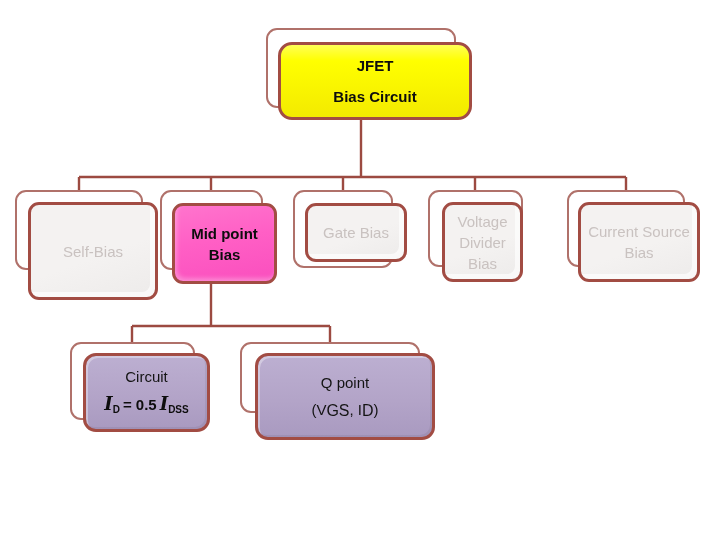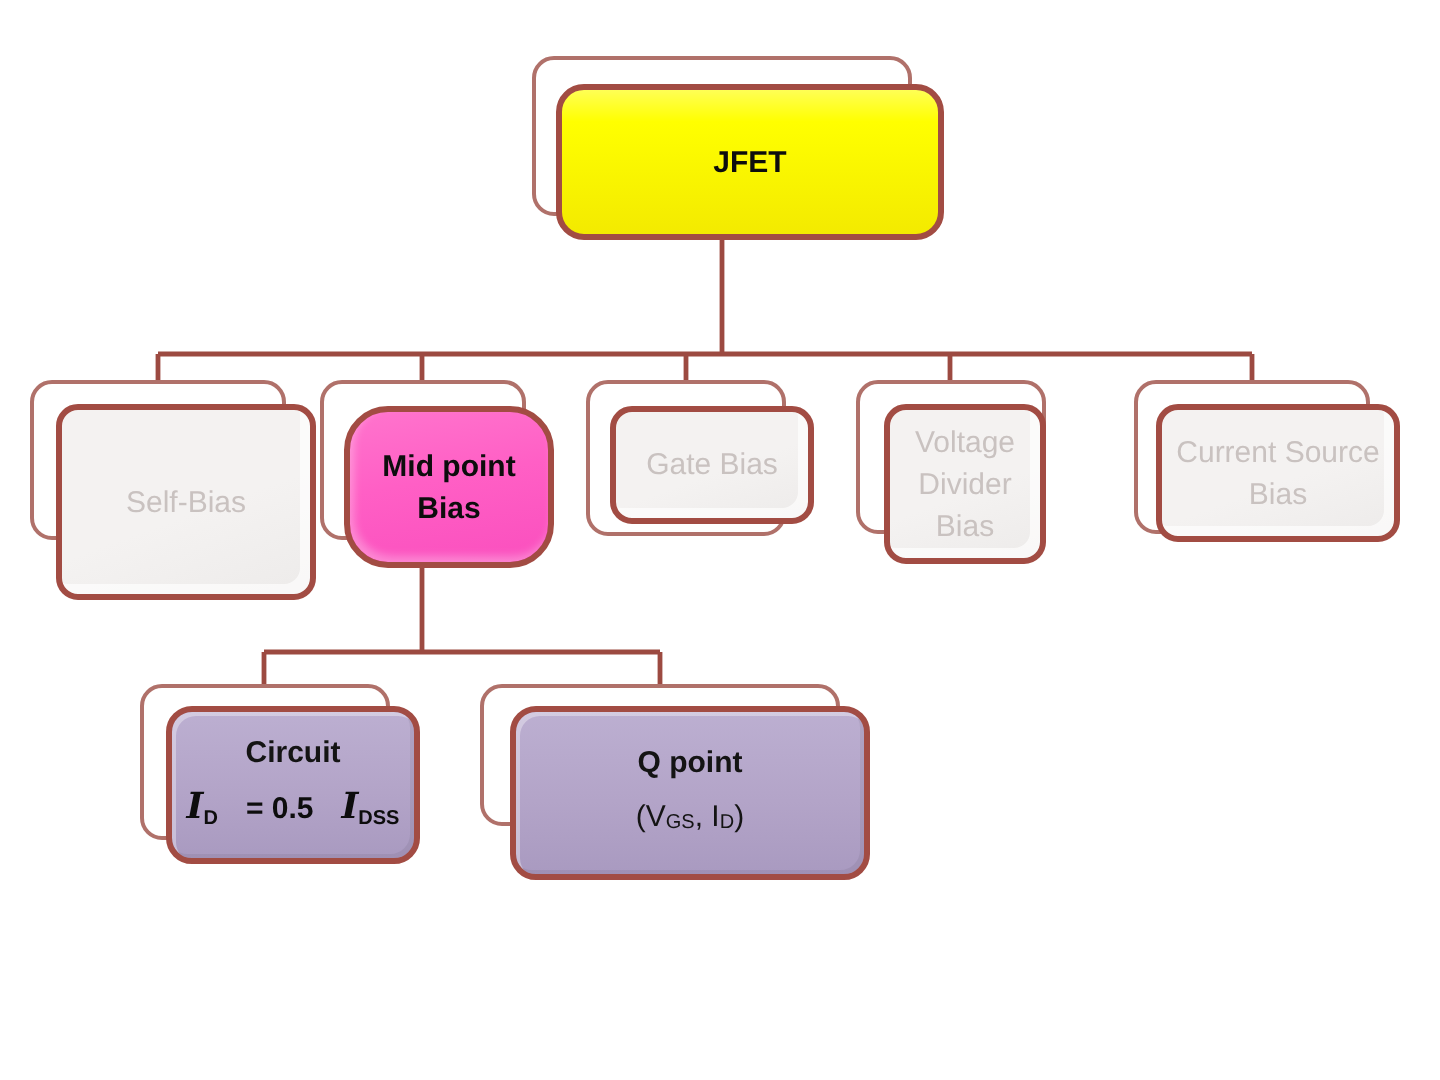--- a/index.html
+++ b/index.html
@@ -42,77 +42,77 @@
     gap:10px;
   }
   .front.muted{
     background:linear-gradient(160deg,#f4f2f1 55%,#edebea 100%);
     box-shadow:inset -5px -5px 0 rgba(255,255,255,0.65);
     color:var(--muted-text,#c9c2c0);
   }
   .front.pink{
     background:linear-gradient(170deg,#ff74cd 0%,var(--pink-fill,#ff5fc5) 45%,#fa4fbe 100%);
     box-shadow:inset 2px -3px 4px rgba(255,255,255,0.30);
-    border-radius:22px;
   }
   .front.lavender{
     background:linear-gradient(180deg,#bcafd1 0%,var(--lavender-fill,#b3a4c8) 55%,#a99ac0 100%);
     box-shadow:inset 2px 2px 0 rgba(255,255,255,0.35), inset -2px -2px 0 rgba(0,0,0,0.06);
     border-radius:13px;
     gap:7px;
   }
   .line{
     white-space:pre-line;
     line-height:21px;
     font-size:15px;
   }
   .bold{font-weight:700;color:#0d0d0d;}
-  .dark{color:#141414;font-weight:bold;}
+  .dark{color:#141414;}
   .formula{
     font-weight:700;
     color:#0d0d0d;
     font-size:15px;
     line-height:20px;
     white-space:nowrap;
   }
   .fvar{
     font-family:"DejaVu Serif", serif;
     font-style:italic;
     font-weight:700;
     font-size:18px;
   }
   .fsub{
     font-size:10px;
     font-weight:700;
     vertical-align:-3px;
     letter-spacing:0;
   }
-  .feq{margin:0 14px;}
+  .feq{margin:0 3px;}
   .qval{
     color:#141414;
     font-size:15px;
     line-height:20px;
     white-space:nowrap;
   }
-  .scap{font-size:10px;vertical-align:-1px;text-align:right;}
+  .scap{font-size:16px;vertical-align:-1px;text-align:right;}
 </style>
 </head>
 <body>
 
 <div class="canvas">
 
   <svg class="connector-svg" viewBox="0 0 720 540" xmlns="http://www.w3.org/2000/svg">
     <path d="M361 120 V177 M79 177 H626 M79 177 V191 M211 177 V191 M343 177 V191 M475 177 V191 M626 177 V191
              M211 283 V326 M132 326 H330 M132 326 V343 M330 326 V343" fill="none" stroke="var(--connector,#9c4a41)" stroke-width="2.4"></path>
   </svg>
 
   <div>
     <div class="box back" style="left:266px;top:28px;width:190px;height:80px"></div>
     <div class="box front yellow" style="left:278px;top:42px;width:194px;height:78px">
       <div class="line bold">JFET</div>
+      <div class="line bold">Bias Circuit</div>
     </div>
   </div>
 
   <div>
     <div class="box back" style="left:15px;top:190px;width:128px;height:80px"></div>
     <div class="box front muted" style="left:28px;top:202px;width:130px;height:98px">
       <div class="line">Self-Bias</div>
     </div>
   </div>
 
@@ -133,21 +133,21 @@
 
   <div>
     <div class="box back" style="left:428px;top:190px;width:95px;height:77px"></div>
     <div class="box front muted" style="left:442px;top:202px;width:81px;height:80px">
       <div class="line">Voltage Divider Bias</div>
     </div>
   </div>
 
   <div>
     <div class="box back" style="left:567px;top:190px;width:118px;height:77px"></div>
-    <div class="box front muted" style="left:578px;top:202px;width:122px;height:69px">
+    <div class="box front muted" style="left:578px;top:202px;width:122px;height:80px">
       <div class="line">Current Source Bias</div>
     </div>
   </div>
 
   <div>
     <div class="box back" style="left:70px;top:342px;width:125px;height:78px"></div>
     <div class="box front lavender" style="left:83px;top:353px;width:127px;height:79px">
       <div class="line dark">Circuit</div>
       <div class="formula"><span class="fvar">I</span><span class="fsub">D</span><span class="feq">= 0.5</span><span class="fvar">I</span><span class="fsub">DSS</span></div>
     </div>

